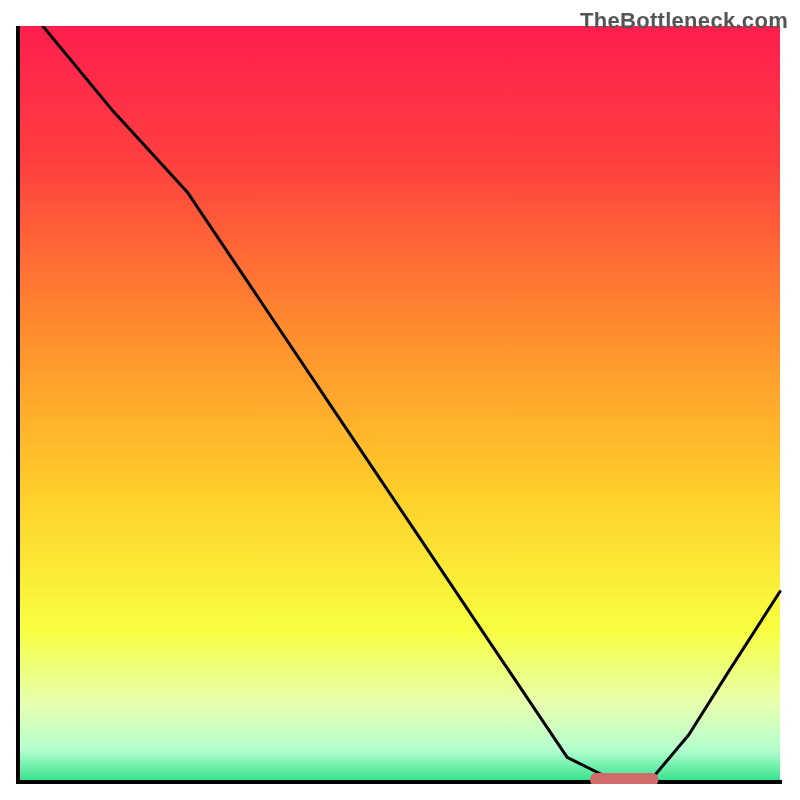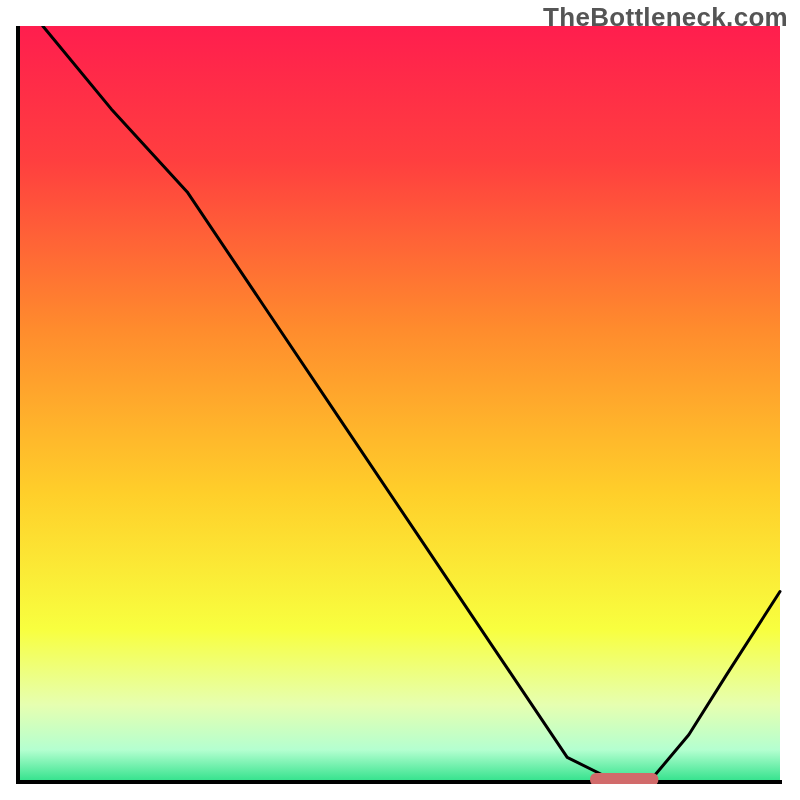--- a/index.html
+++ b/index.html
@@ -12,24 +12,24 @@
     overflow: hidden;
   }
   .frame {
     position: relative;
     width: 800px;
     height: 800px;
     background: #ffffff;
   }
   .watermark {
     position: absolute;
-    top: 2px;
+    top: 8px;
     right: 12px;
     color: #555555;
-    font-size: 26px;
+    font-size: 22px;
     font-weight: 600;
     letter-spacing: 0.3px;
     z-index: 20;
   }
   .plot-outer {
     position: absolute;
     left: 16px;
     top: 26px;
     width: 768px;
     height: 758px;

